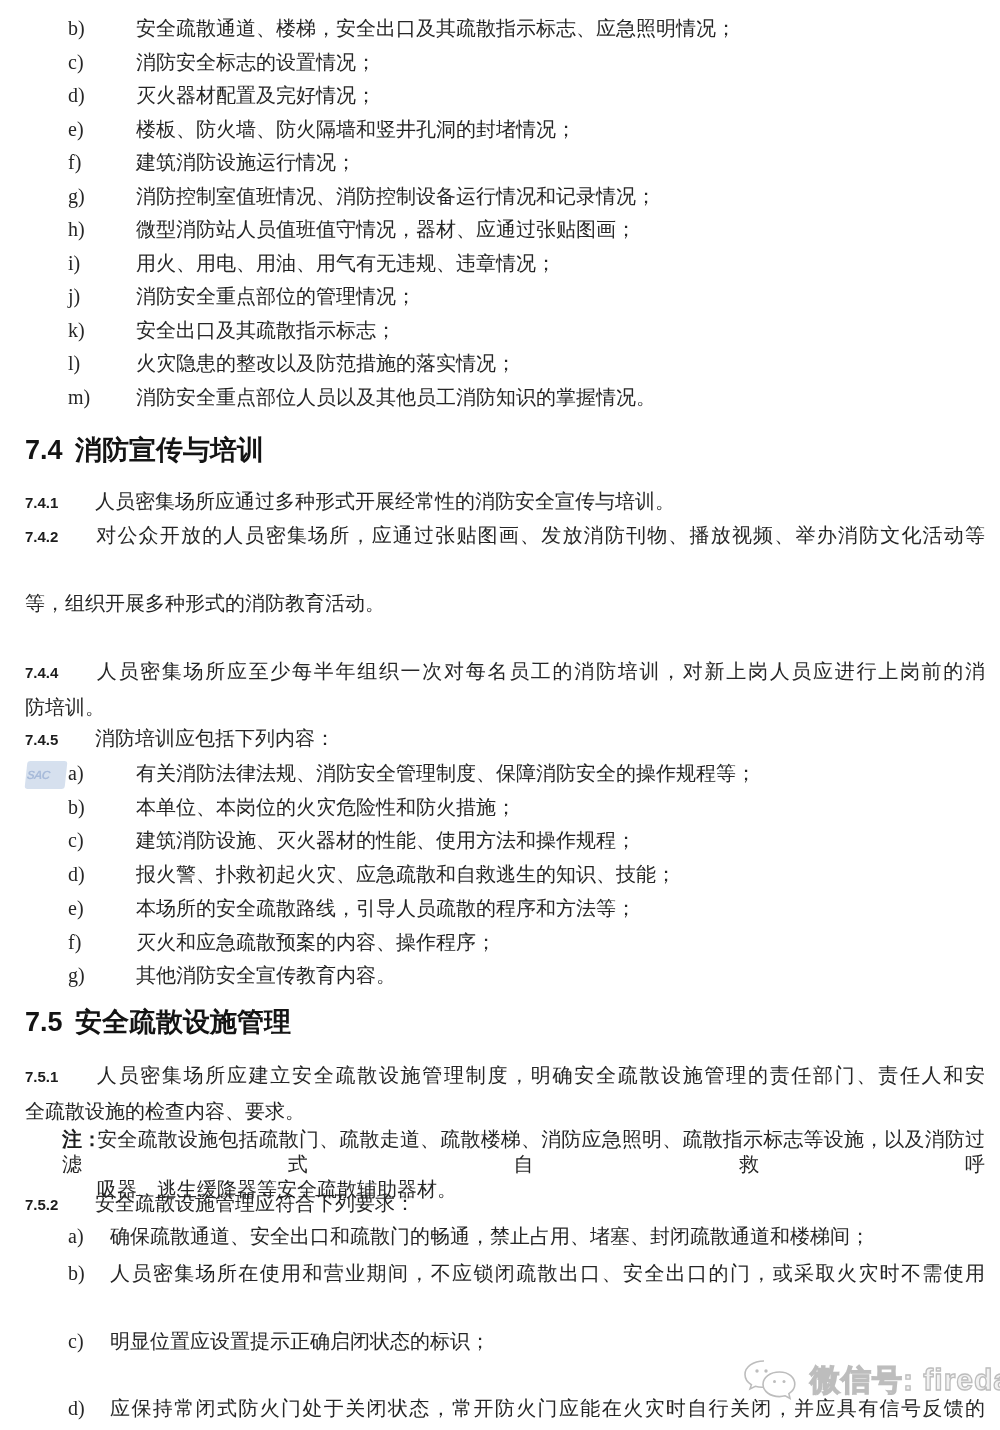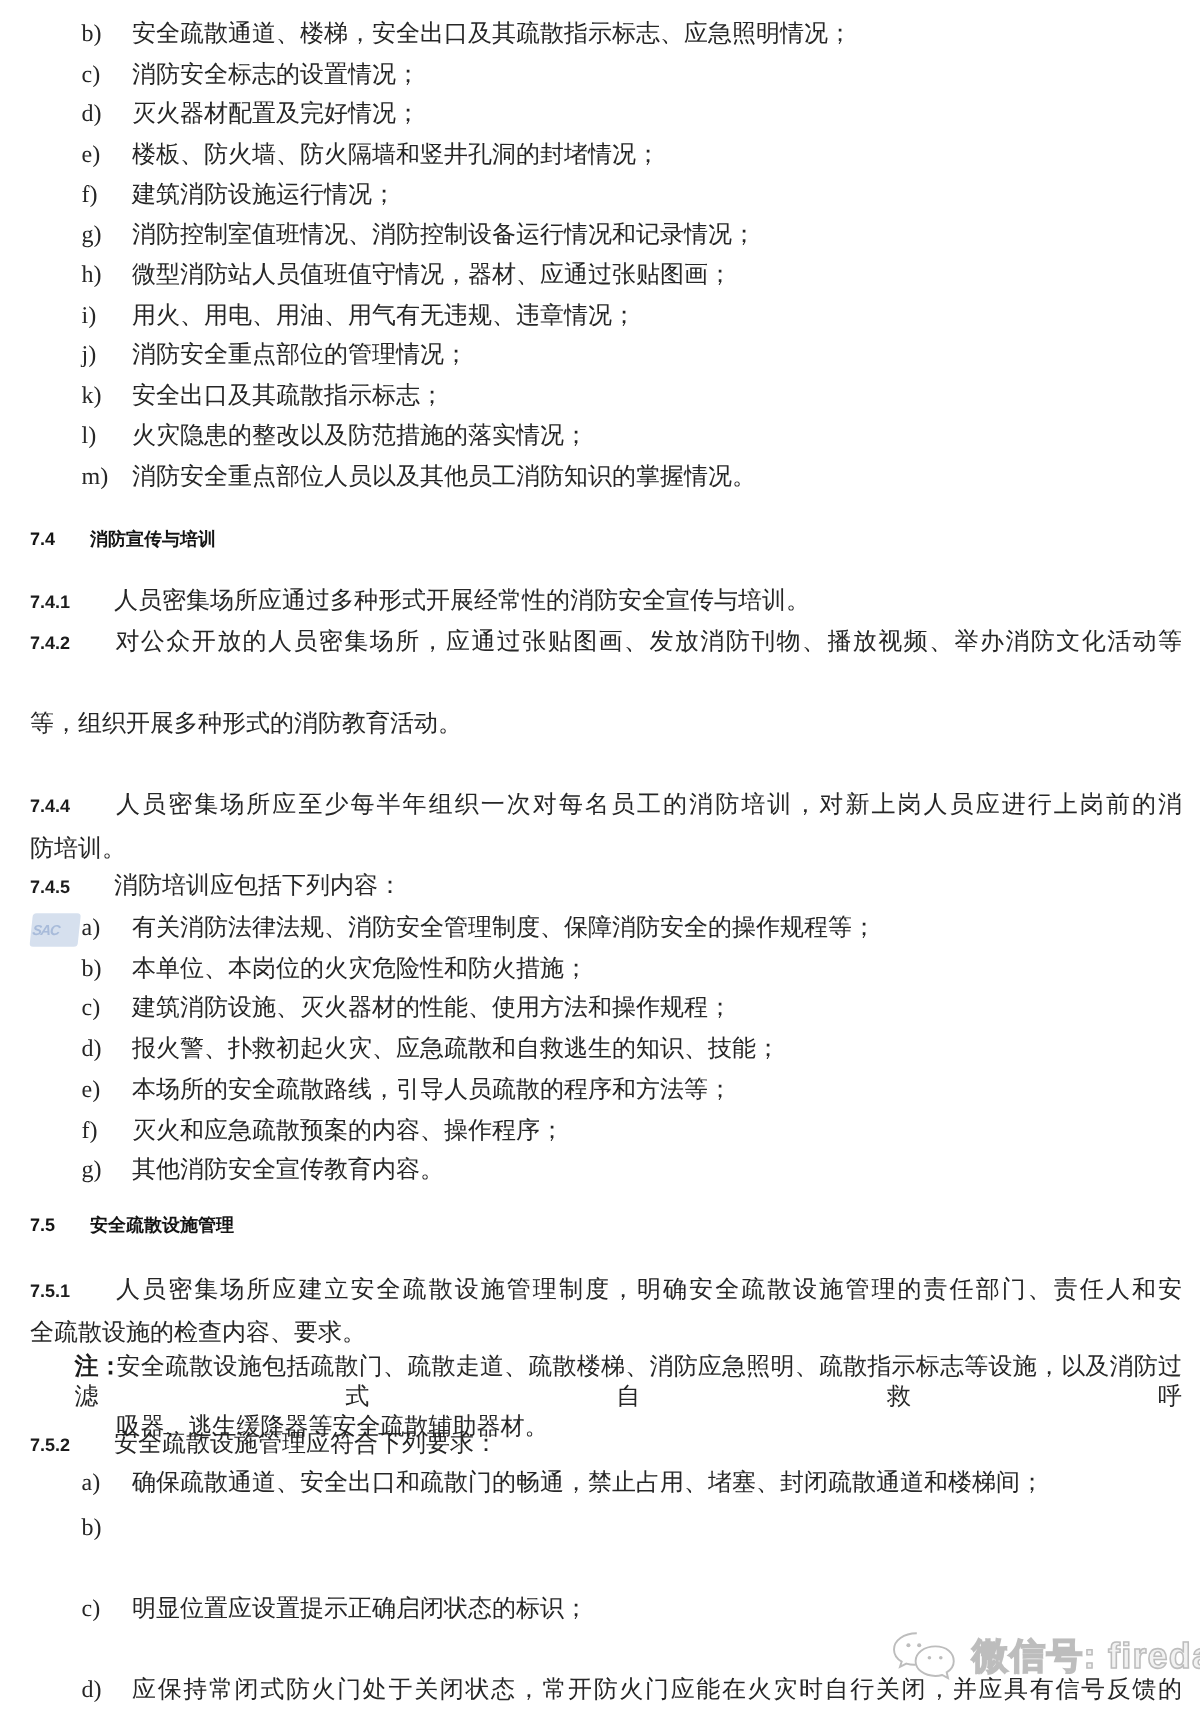--- a/index.html
+++ b/index.html
@@ -14,36 +14,36 @@
     margin:0 auto;
   }
   
   .band{position:absolute;left:25px;width:960px;}
 
   
   .li{display:flex;font-size:20px;}
   .list1 .li{line-height:33.5px;}
   .list2 .li{line-height:33.7px;}
   .li .lab{flex:none;width:42px;margin-left:43px;}
-  .li .txt{flex:1;}
+  .li .txt{flex:1;margin-left:26px;}
 
   
   .clause{font-size:20px;line-height:34px;}
   .cnum{
     font-family:"Liberation Sans","DejaVu Sans",sans-serif;
     font-weight:700;font-size:15px;
     display:inline-block;width:70px;color:#1c1c1c;
   }
   .cl{display:block;}
   .just{text-align:justify;text-align-last:justify;}
 
   
   .headline{
     font-family:"Liberation Sans","DejaVu Sans",sans-serif;
-    font-weight:700;font-size:15px;line-height:28px;color:#141414;
+    font-weight:700;font-size:27px;line-height:28px;color:#141414;
   }
   .hnum{display:inline-block;width:50px;}
 
   
   .note{left:62px;width:923px;font-size:20px;line-height:25px;}
   .nlab{
     font-family:"Liberation Sans","DejaVu Sans",sans-serif;
     font-weight:700;display:inline-block;width:35px;color:#1c1c1c;
   }
   .note .cl2{margin-left:35px;}
@@ -221,20 +221,21 @@
 
     <div class="li3" style="top:1219px">
       <span class="lab">a)</span>
       <span class="txt">
           <span class="tl">确保疏散通道、安全出口和疏散门的畅通，禁止占用、堵塞、封闭疏散通道和楼梯间；</span>
         </span>
     </div>
     <div class="li3" style="top:1256px">
       <span class="lab">b)</span>
       <span class="txt">
+        <span class="tl just">人员密集场所在使用和营业期间，不应锁闭疏散出口、安全出口的门，或采取火灾时不需使用</span>
       </span>
     </div>
     <div class="li3" style="top:1324px">
       <span class="lab">c)</span>
       <span class="txt">
         <span class="tl">明显位置应设置提示正确启闭状态的标识；</span>
       </span>
     </div>
     <div class="li3" style="top:1391px">
       <span class="lab">d)</span>

